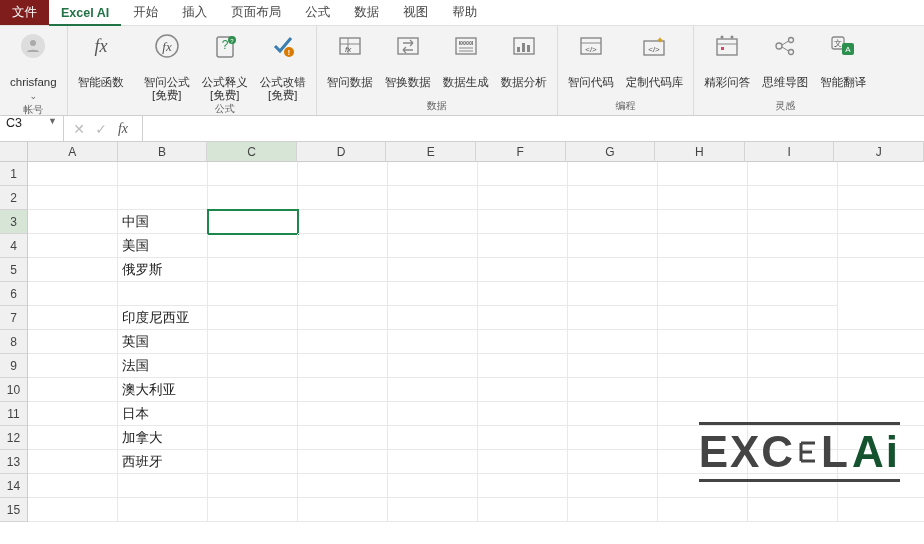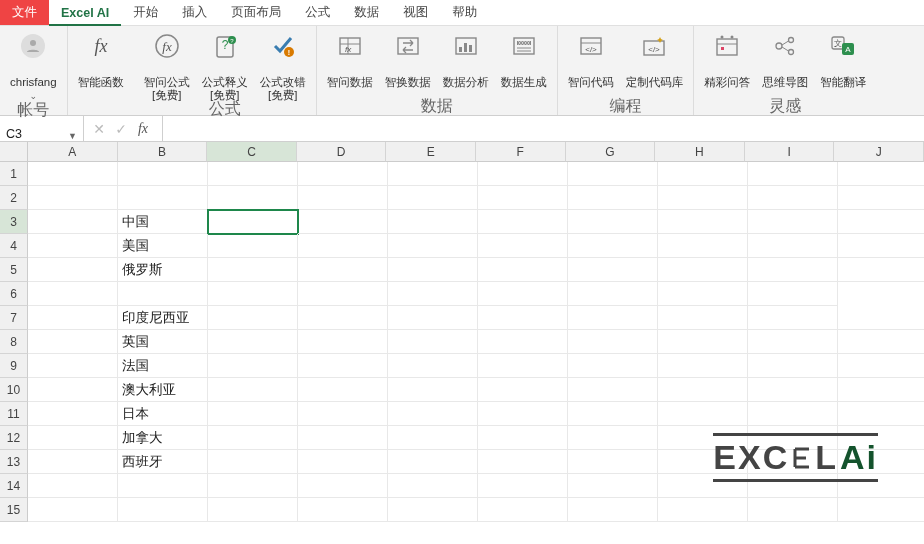--- a/index.html
+++ b/index.html
@@ -1,59 +1,59 @@
 <!DOCTYPE html>
 <html><head>
 <meta charset="utf-8">
 <style>
   * { box-sizing: border-box; margin: 0; padding: 0; }
   body { font-family: "Microsoft YaHei", Arial, sans-serif; font-size: 13px; background: #fff; color: #222; width: 924px; height: 544px; overflow: hidden; position: relative; }
   
   
   .tabs-row { height: 26px; display: flex; align-items: stretch; background: #fff; padding-left: 0; border-bottom: 1px solid #e0e0e0; }
   .tab { padding: 4px 12px; cursor: pointer; display: flex; align-items: center; font-size: 12.5px; color: #444; position: relative; }
-  .tab.file { background: #ef4444; color: #fff; }
+  .tab.file { background: #7f1d1d; color: #fff; }
   .tab.active { color: #217346; font-weight: bold; }
   .tab.active::after { content:""; position:absolute; left:0; right:0; bottom:-1px; height:2px; background:#217346; }
   .tab .bulb { margin-right: 4px; }
   
   
   .ribbon { height: 90px; background: #f3f3f3; border-bottom: 1px solid #cfcfcf; display: flex; align-items: stretch; }
   .ribbon-group { display: flex; flex-direction: column; padding: 2px 4px 0 4px; border-right: 1px solid #dcdcdc; }
   .ribbon-group-items { display: flex; flex: 1; align-items: flex-start; justify-content: center; }
-  .ribbon-group-label { text-align: center; font-size: 16px; color: #666; padding-bottom: 2px; line-height: 14px; }
+  .ribbon-group-label { text-align: center; font-size: 10px; color: #666; padding-bottom: 2px; line-height: 14px; }
   .rbtn { display: flex; flex-direction: column; align-items: center; justify-content: flex-start; padding: 4px 6px 0 6px; cursor: pointer; min-width: 46px; }
   .rbtn .icon { width: 28px; height: 28px; display: flex; align-items: center; justify-content: center; }
   .rbtn .lbl { text-align: center; font-size: 11.5px; line-height: 13px; margin-top: 16px; color: #333; white-space: pre; }
   .avatar { width: 24px; height: 24px; border-radius: 50%; background: #ddd; display:flex; align-items:center; justify-content:center; }
   
   
   .fbar { height: 26px; display: flex; align-items: stretch; border-bottom: 1px solid #cfcfcf; }
-  .namebox { width: 84px; border-right: 1px solid #cfcfcf; display: flex; align-items: flex-end; padding-left: 6px; justify-content: space-between; font-size: 12.5px; }
+  .namebox { width: 64px; border-right: 1px solid #cfcfcf; display: flex; align-items: flex-start; padding-left: 6px; justify-content: space-between; font-size: 12.5px; }
   .namebox .dd { color:#666; padding-right:6px; font-size: 9px;}
   .fbtns { display: flex; align-items: center; padding: 0 4px; border-right: 1px solid #cfcfcf; color:#999;}
   .fbtns span { width: 22px; text-align: center; font-size: 14px; cursor:pointer;}
   .finput { flex: 1; padding-left: 6px; display: flex; align-items: center; }
   .fxlabel { font-style: italic; font-family: "Times New Roman", serif; margin-right:4px; color:#555;}
   
   
   .grid-wrap { position: relative; height: 400px; overflow: hidden; }
   .corner { position:absolute; left:0; top:0; width:28px; height:20px; background:#f0f0f0; border-right:1px solid #ccc; border-bottom:1px solid #ccc; z-index:3;}
   .col-headers { position:absolute; left:28px; top:0; right:0; height:20px; display:flex; z-index:2; }
   .col-h { width: 90px; border-right:1px solid #d4d4d4; border-bottom:1px solid #ccc; background:#f0f0f0; display:flex; align-items:center; justify-content:center; font-size:12px; color:#444; }
   .row-headers { position:absolute; left:0; top:20px; width:28px; display:flex; flex-direction:column; z-index:2;}
   .row-h { height:24px; border-bottom:1px solid #d4d4d4; border-right:1px solid #ccc; background:#f0f0f0; display:flex; align-items:center; justify-content:center; font-size:12px; color:#444;}
   .cells { position:absolute; left:28px; top:20px; }
   .cell-row { display:flex; height:24px;}
   .cell { width:90px; border-right:1px solid #e8e8e8; border-bottom:1px solid #e8e8e8; padding:2px 4px; font-size:13.5px; display:flex; align-items:center; white-space:nowrap;}
   .cell.selected { outline: 2px solid #1e874b; outline-offset:-1px; }
   .col-h.sel, .row-h.sel { background:#d7e5d7; }
   
   
-  .watermark { position:absolute; right:46px; bottom:60px; font-family: Arial, sans-serif; font-size: 34px; font-weight: 700; color:#444; letter-spacing:2px;margin-top:12px; }
+  .watermark { position:absolute; right:24px; bottom:60px; font-family: Arial, sans-serif; font-size: 44px; font-weight: 700; color:#444; letter-spacing:2px;margin-top:12px; }
   .watermark .line { height:3px; background:#444; }
   .watermark .ai { color:#14532d; }
   
   svg { display:block; }
 </style>
 </head>
 <body>
 
 <div class="tabs-row">
   <div class="tab file">文件</div>
@@ -159,38 +159,38 @@
               <path d="M9 11l10 0m0 0l-3-3m3 3l-3 3" stroke="#888" fill="none" stroke-width="1.3"></path>
               <path d="M19 18l-10 0m0 0l3-3m-3 3l3 3" stroke="#888" fill="none" stroke-width="1.3"></path>
             </svg>
         </div>
         <div class="lbl">智换数据</div>
       </div>
       <div class="rbtn">
         <div class="icon">
           <svg width="28" height="28">
               <rect x="4" y="6" width="20" height="16" fill="none" stroke="#888" stroke-width="1.4"></rect>
-              <rect x="7" y="15" width="3" height="5" fill="#888"></rect>
-              <rect x="12" y="11" width="3" height="9" fill="#888"></rect>
-              <rect x="17" y="13" width="3" height="7" fill="#888"></rect>
-            </svg>
-        </div>
-        <div class="lbl">数据分析</div>
-      </div>
-      <div class="rbtn">
-        <div class="icon">
-          <svg width="28" height="28">
-              <rect x="4" y="6" width="20" height="16" fill="none" stroke="#888" stroke-width="1.4"></rect>
               <rect x="7" y="9" width="14" height="4" fill="#888"></rect>
               <text x="14" y="12.5" text-anchor="middle" font-size="4.5" fill="#f3f3f3">XXXX</text>
               <line x1="7" y1="16" x2="21" y2="16" stroke="#888"></line>
               <line x1="7" y1="19" x2="21" y2="19" stroke="#888"></line>
             </svg>
         </div>
         <div class="lbl">数据生成</div>
+      </div>
+      <div class="rbtn">
+        <div class="icon">
+          <svg width="28" height="28">
+              <rect x="4" y="6" width="20" height="16" fill="none" stroke="#888" stroke-width="1.4"></rect>
+              <rect x="7" y="15" width="3" height="5" fill="#888"></rect>
+              <rect x="12" y="11" width="3" height="9" fill="#888"></rect>
+              <rect x="17" y="13" width="3" height="7" fill="#888"></rect>
+            </svg>
+        </div>
+        <div class="lbl">数据分析</div>
       </div>
     </div>
     <div class="ribbon-group-label">数据</div>
   </div>
 
   <div class="ribbon-group">
     <div class="ribbon-group-items">
       <div class="rbtn">
         <div class="icon">
           <svg width="28" height="28">

